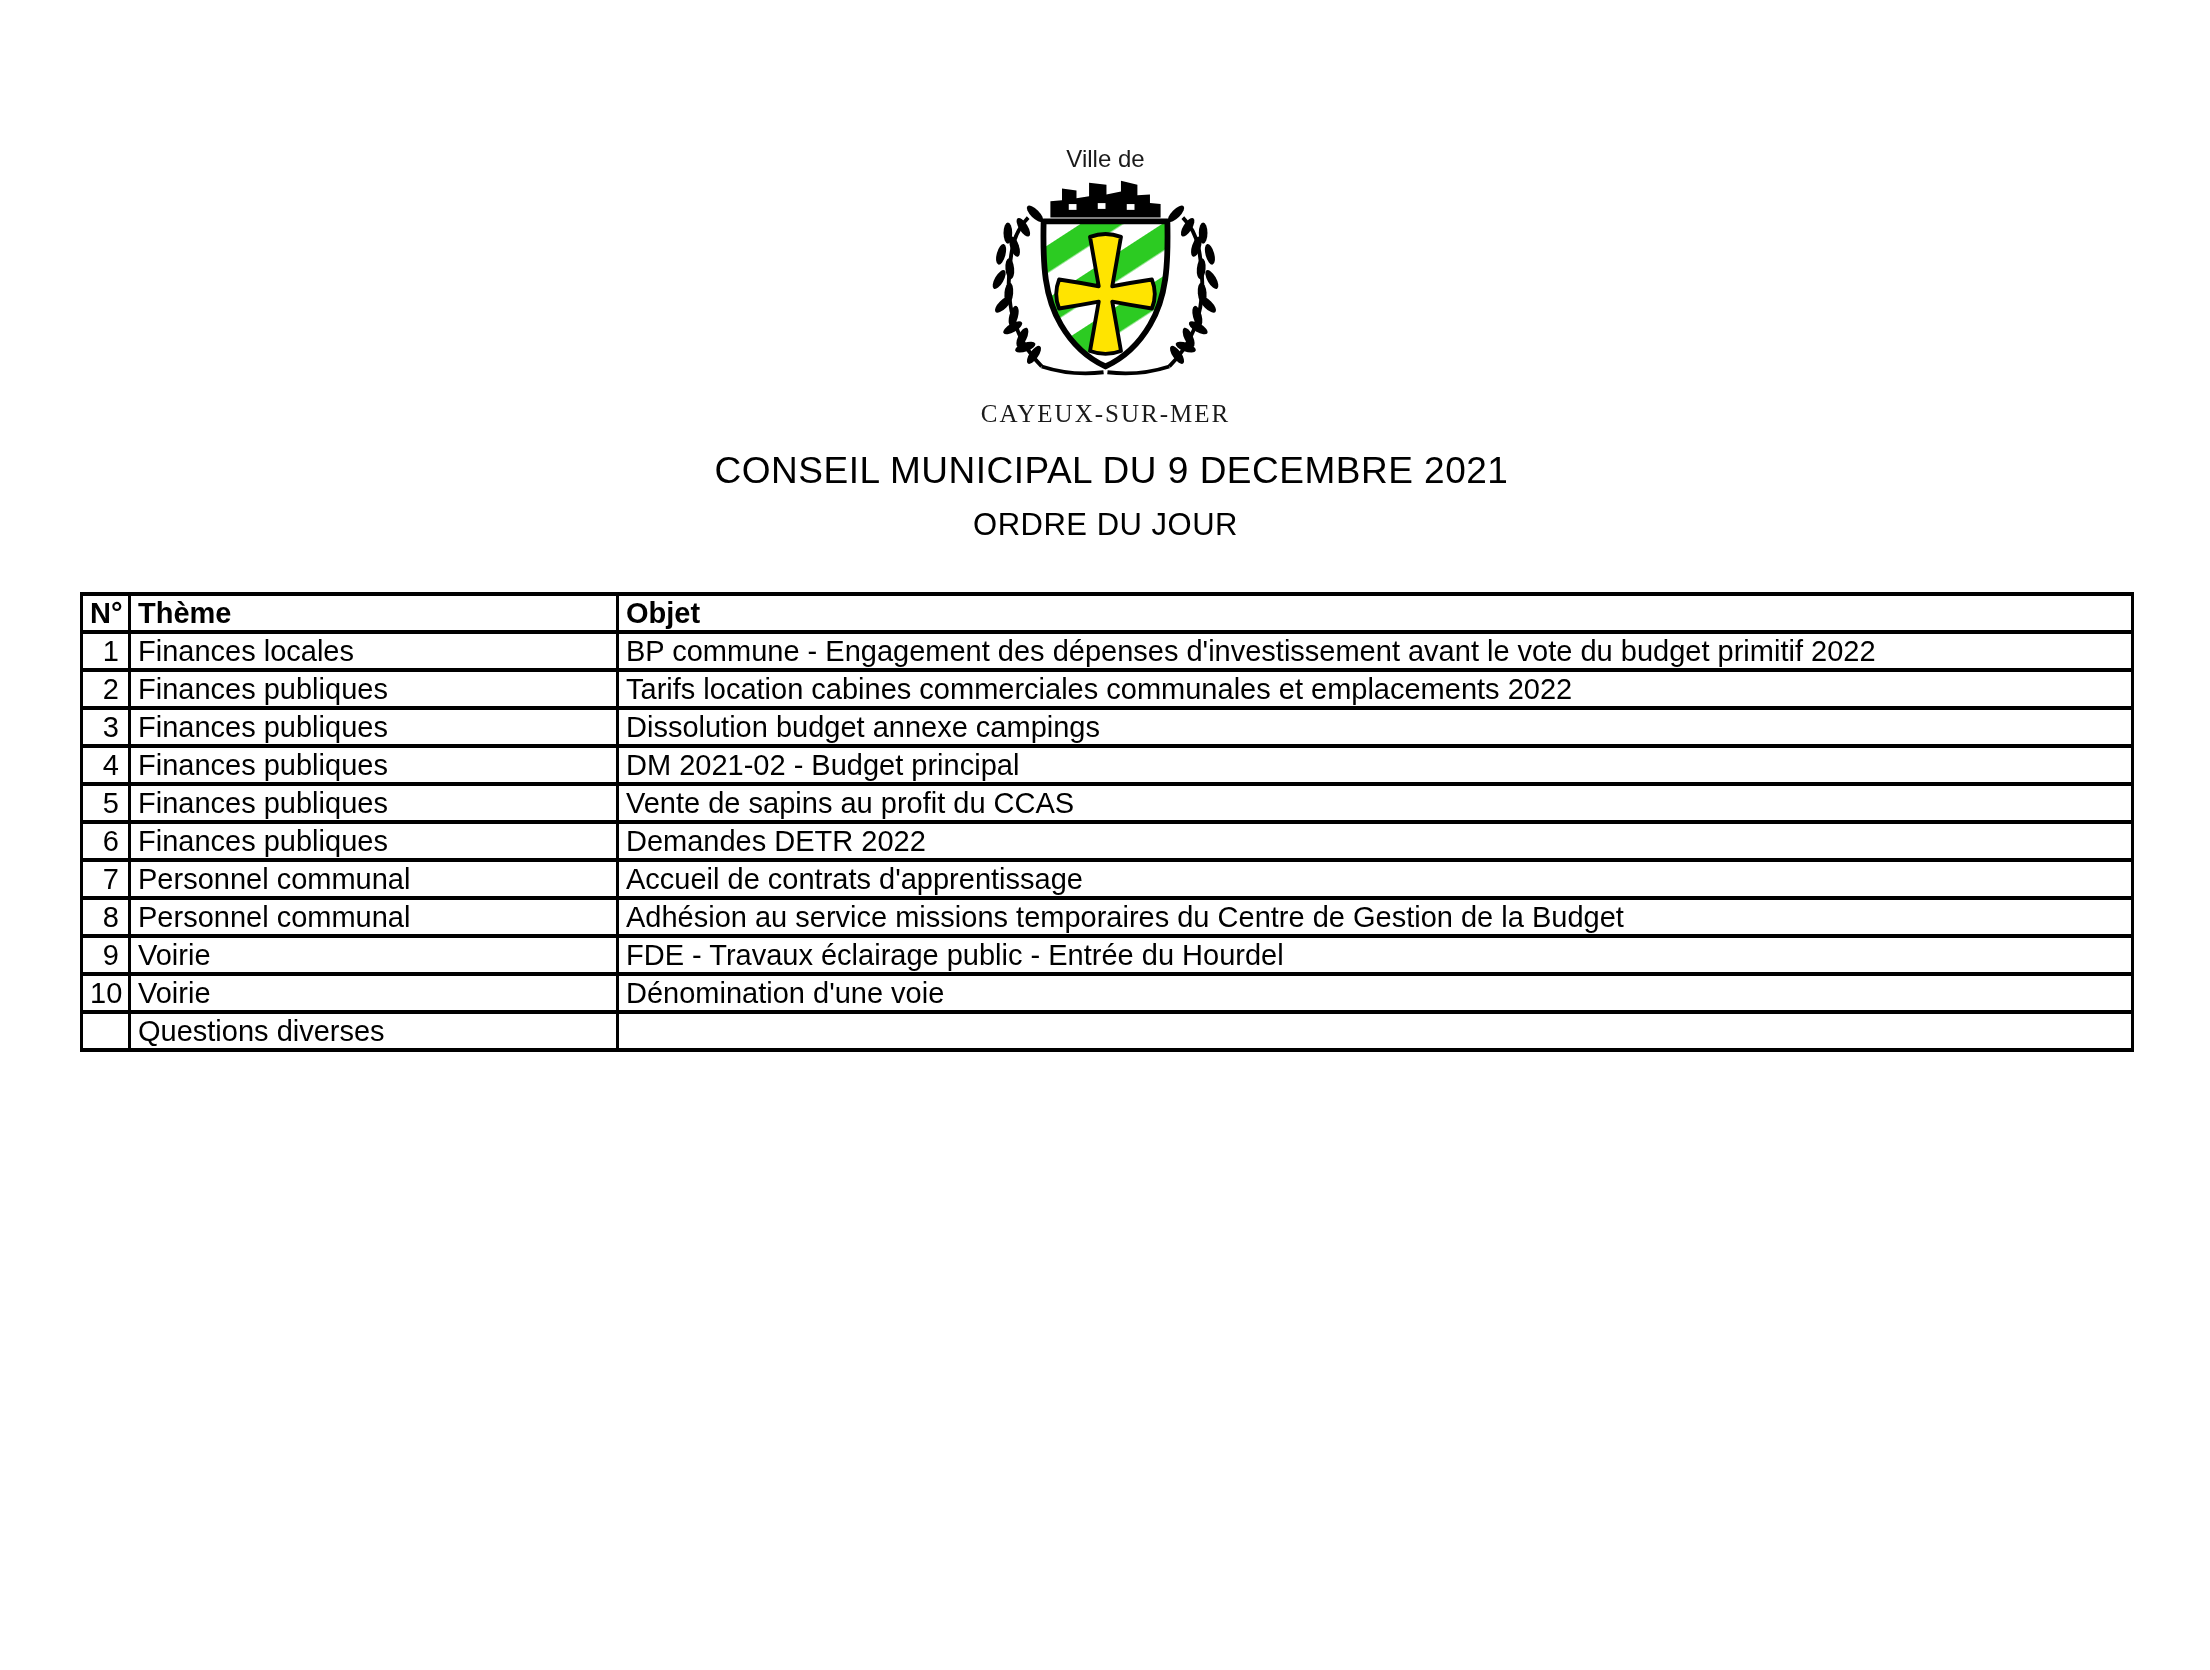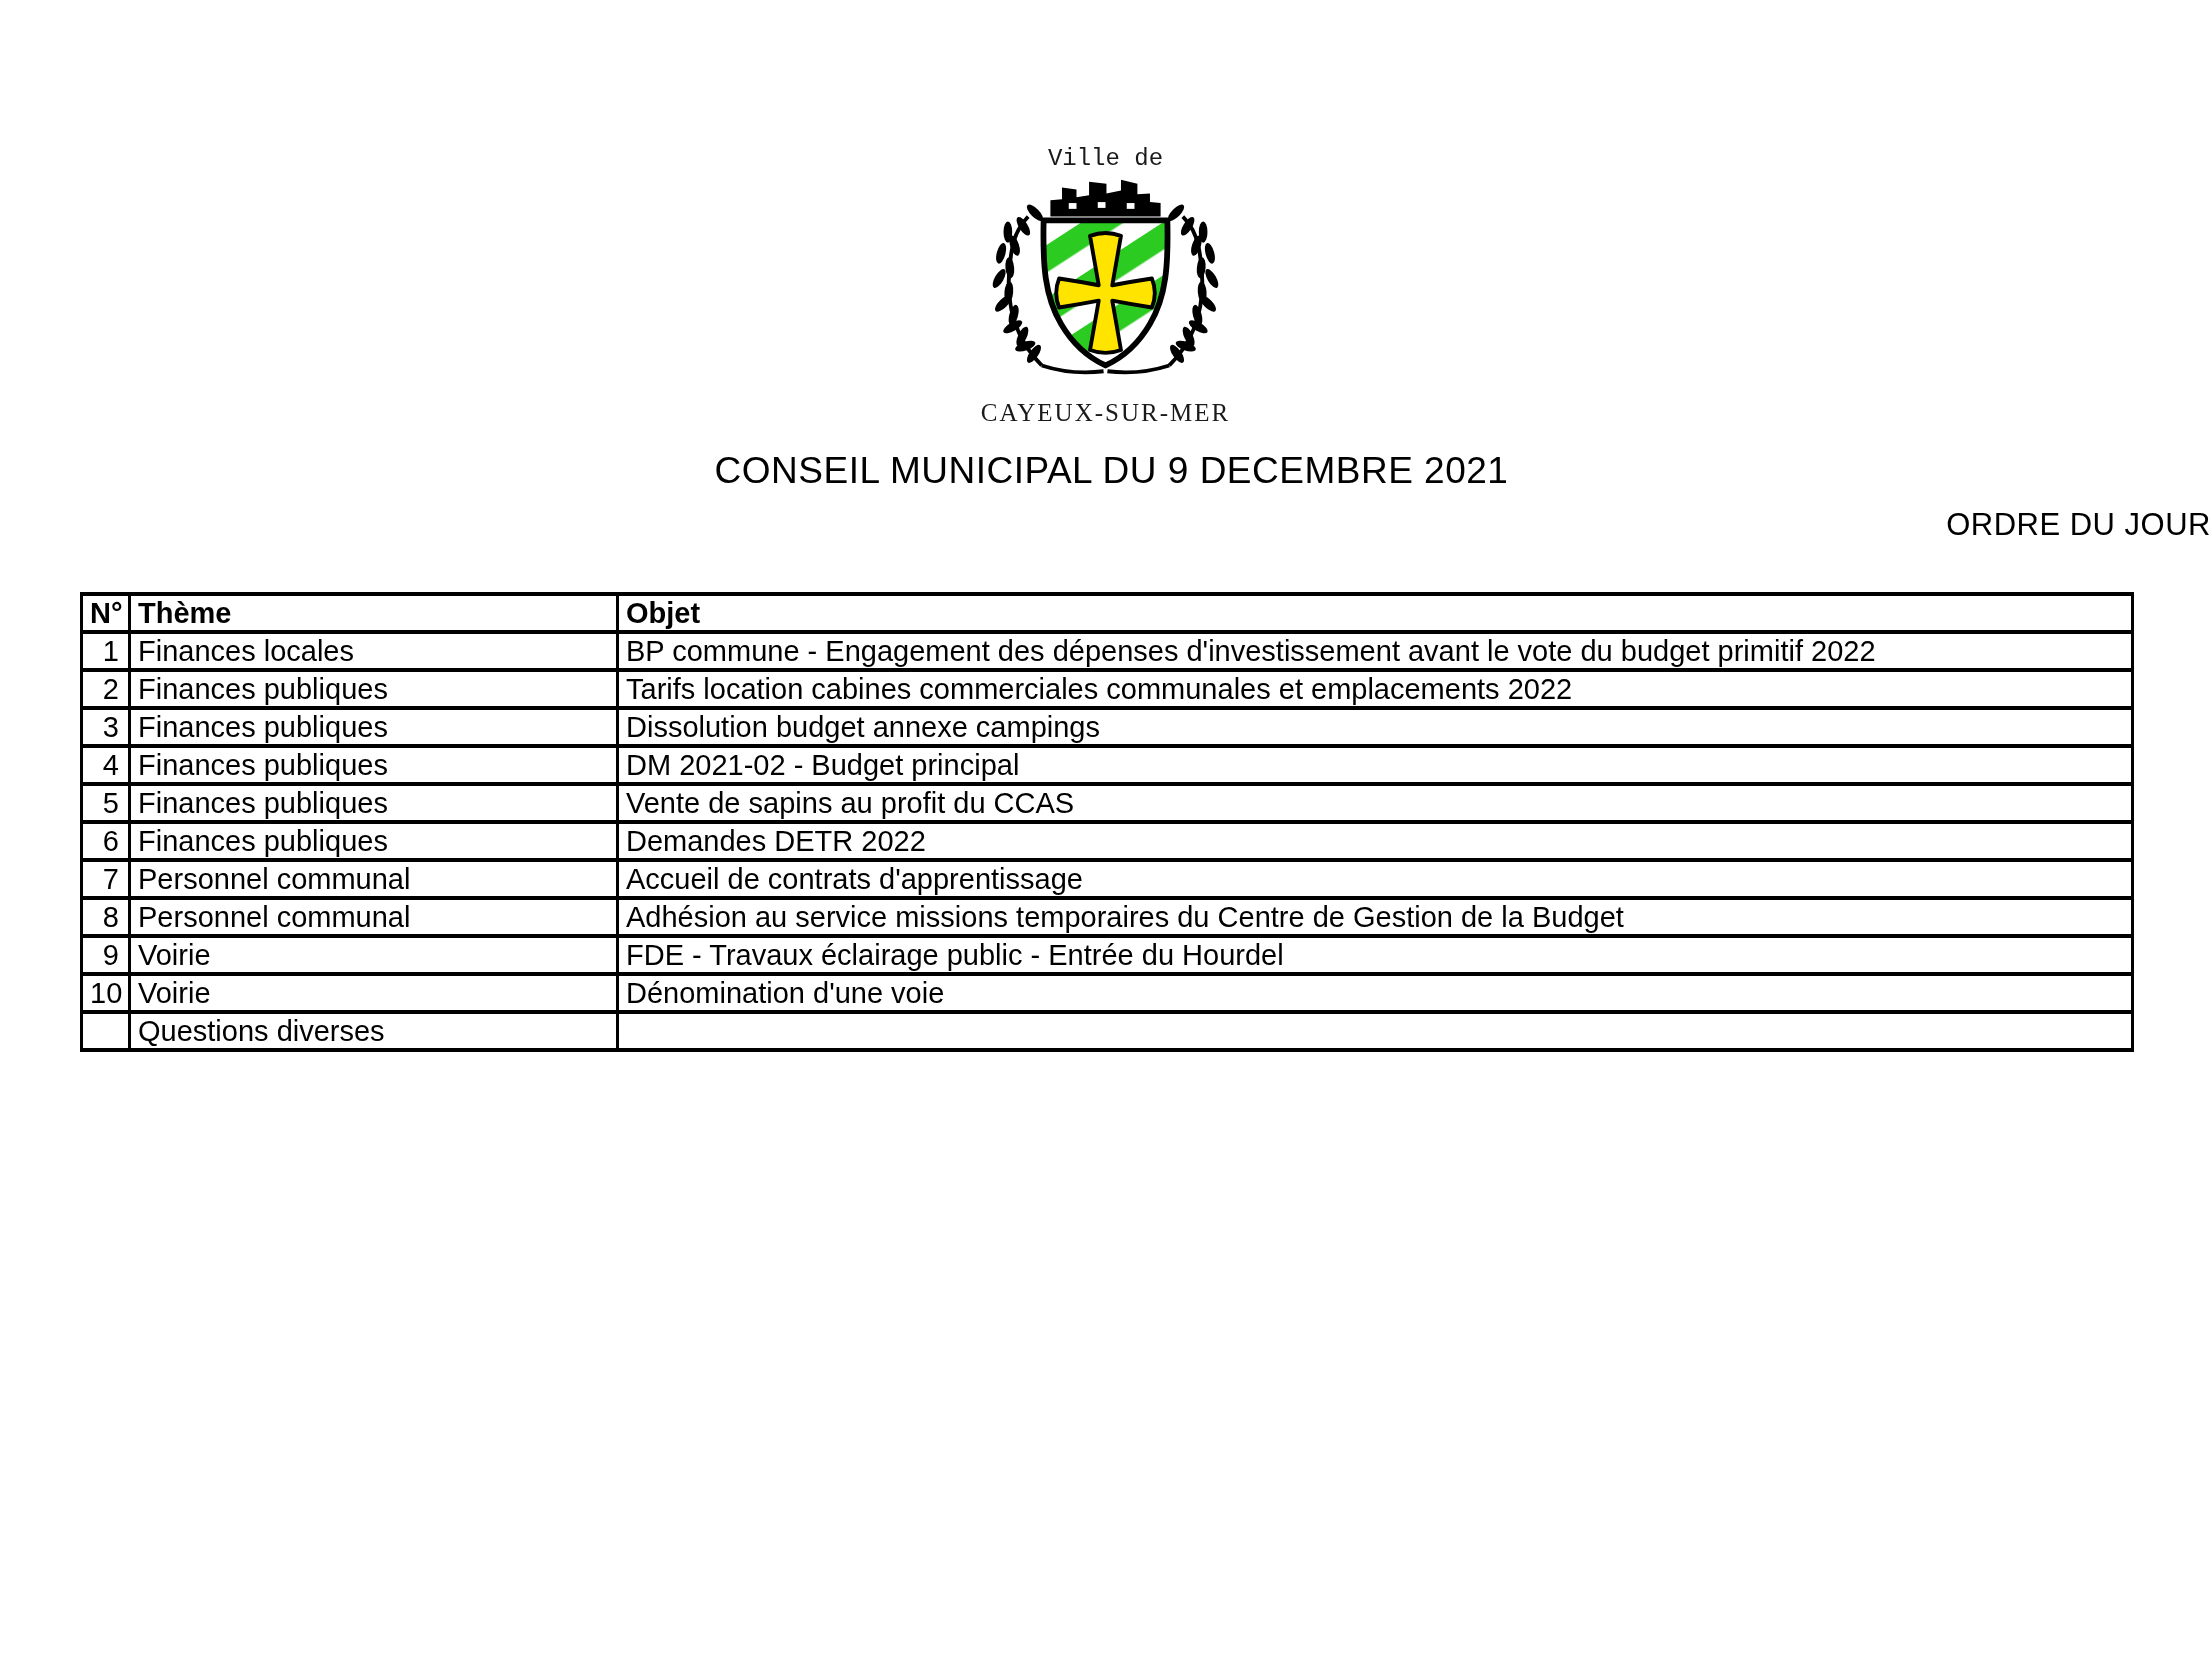--- a/index.html
+++ b/index.html
@@ -13,37 +13,37 @@
     color: #000;
     overflow: hidden;
   }
 
   
   .logo-block {
     position: absolute; left: 0; right: 0; top: 145px;
     display: flex; flex-direction: column; align-items: center;
   }
   .logo-top-label {
-    font-family: Liberation Mono, monospace;
+    font-family: Liberation Sans, sans-serif;
     font-size: 24px; color: #1a1a1a; margin-bottom: 4px;
   }
   .logo-art { width: 263px; height: 203px; display: block; }
   .logo-bottom-label {
     font-family: "Liberation Serif", serif;
     font-size: 25px; letter-spacing: 2px; color: #1a1a1a; margin-top: 20px;
   }
 
   
   .doc-title {
     position: absolute; left: 0; right: 0; top: 450px;
     text-align: center; font-size: 37px; letter-spacing: 0.5px; margin-left: 12px;
   }
   .doc-subtitle {
     position: absolute; left: 0; right: 0; top: 507px;
-    text-align: right; font-size: 31px; letter-spacing: 0.5px;
+    text-align: center; font-size: 31px; letter-spacing: 0.5px;
   }
 
   
   .agenda-table {
     position: absolute; left: 80px; top: 592px;
     width: 2054px;
     border-collapse: collapse;
     table-layout: fixed;
     font-size: 29px;
   }

